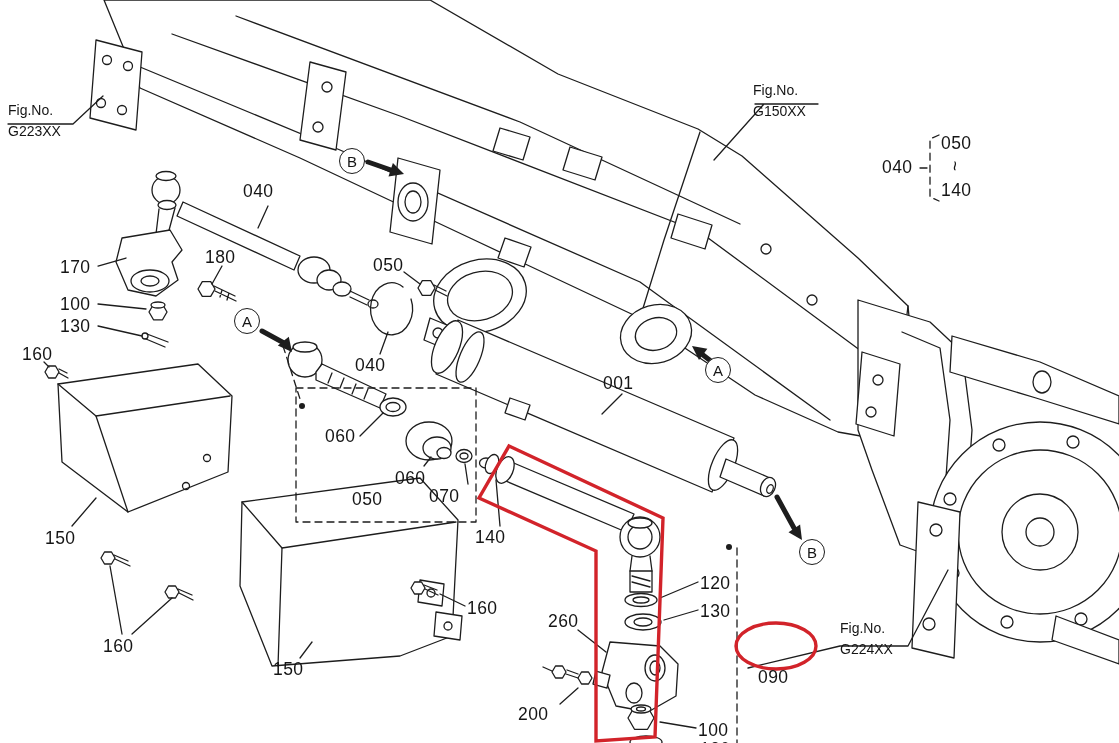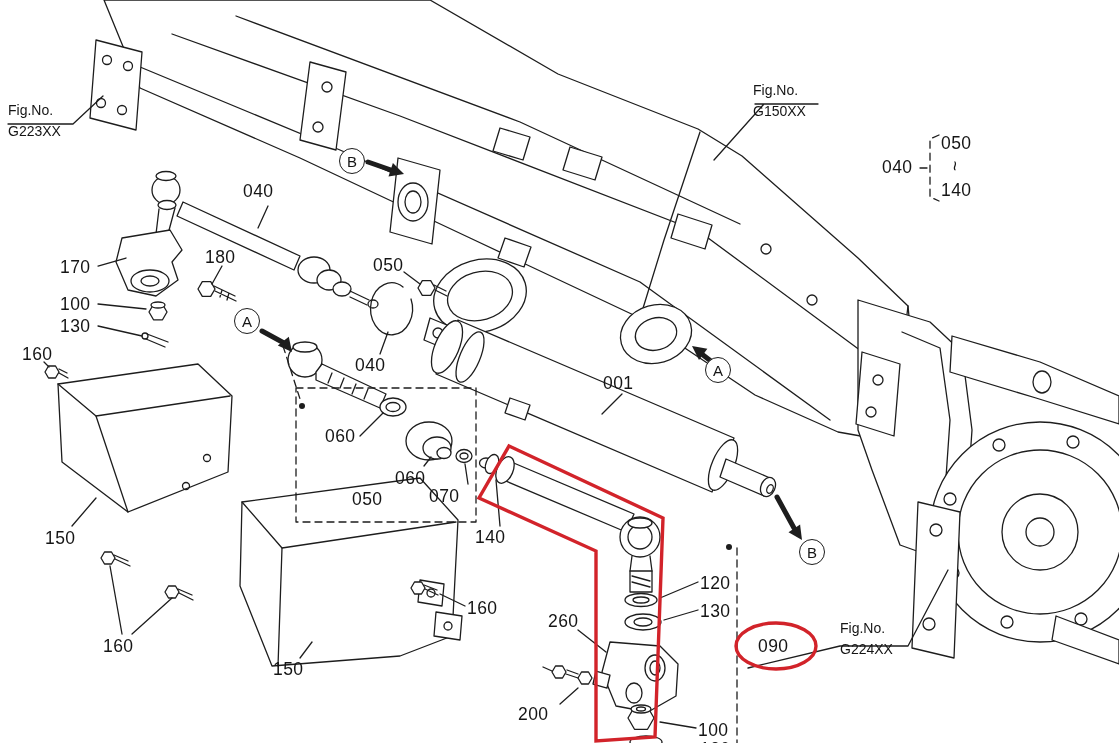--- a/index.html
+++ b/index.html
@@ -315,20 +315,20 @@
   <span class="callout" style="left:395px;top:468px">060</span>
   <span class="callout" style="left:352px;top:489px">050</span>
   <span class="callout" style="left:429px;top:486px">070</span>
   <span class="callout" style="left:475px;top:527px">140</span>
   <span class="callout" style="left:45px;top:528px">150</span>
   <span class="callout" style="left:700px;top:573px">120</span>
   <span class="callout" style="left:700px;top:601px">130</span>
   <span class="callout" style="left:467px;top:598px">160</span>
   <span class="callout" style="left:548px;top:611px">260</span>
   <span class="callout" style="left:103px;top:636px">160</span>
-  <span class="callout" style="left:758px;top:636px">090</span>
+  <span class="callout" style="left:758px;top:667px">090</span>
   <span class="callout" style="left:273px;top:659px">150</span>
   <span class="callout" style="left:518px;top:704px">200</span>
   <span class="callout" style="left:698px;top:720px">100</span>
   <span class="callout" style="left:700px;top:739px">130</span>
 
 </div>
 </div>
 
 </body></html>

